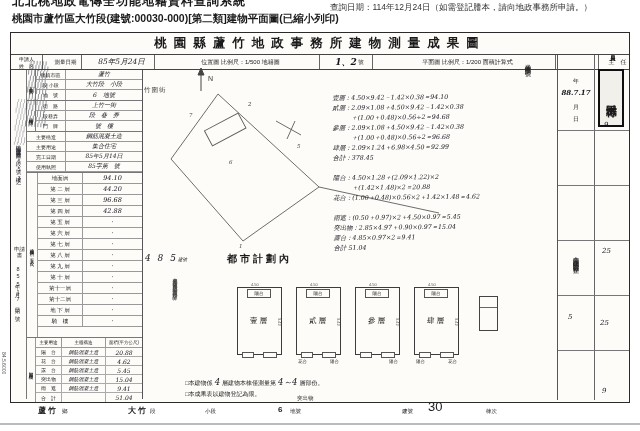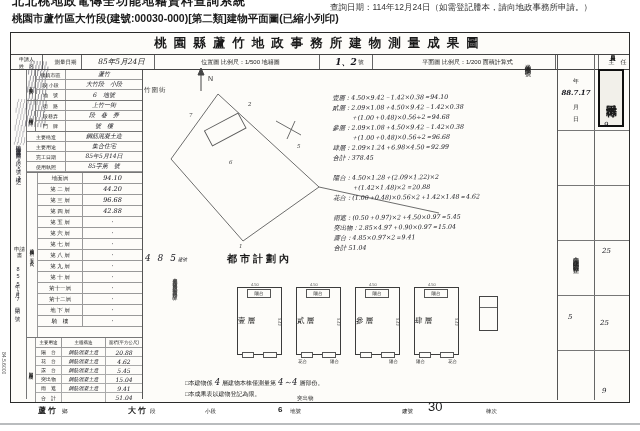--- a/index.html
+++ b/index.html
@@ -79,21 +79,21 @@
   .calc{position:absolute;left:322px;top:59px;width:200px;transform:rotate(-.6deg);}
   .calc-line{font-size:6.3px;line-height:10px;white-space:nowrap;min-height:10px;}
   
   .plans{position:absolute;left:226px;top:250px;display:flex;gap:14px;}
   .plan{position:relative;width:45px;height:92px;}
   .dim{position:absolute;font-size:4px;color:#555;}
   .dim.top{top:-1px;left:14px;}
   .plan-box{position:absolute;left:0;top:4px;width:45px;height:68px;border:1px solid #3c3c3c;background:#fdfcf9;}
   .balcony{position:absolute;left:9px;top:1px;width:24px;height:9px;border:1px solid #555;
            display:flex;align-items:center;justify-content:center;font-size:4.5px;}
-  .plan-label{position:absolute;left:0;right:0;top:28px;text-align:left;font-size:7.5px;letter-spacing:2px;
+  .plan-label{position:absolute;left:0;right:0;top:28px;text-align:center;font-size:7.5px;letter-spacing:2px;
               font-family:"Liberation Serif",serif;}
   .dim.side{right:-1px;top:30px;writing-mode:vertical-rl;font-size:4px;}
   .notch{position:absolute;border:1px solid #555;background:#fdfcf9;height:6px;}
   .notch.nl{left:4px;bottom:-4px;width:12px;}
   .notch.nr{right:4px;bottom:-4px;width:14px;}
   .subs{position:absolute;left:0;right:0;top:76px;display:flex;justify-content:space-between;
         font-size:4.5px;color:#333;padding:0 2px;}
   .projection{position:absolute;left:468px;top:263px;width:19px;height:35px;border:1px solid #444;}
   .projection::after{content:"";position:absolute;left:0;right:0;top:10px;border-top:1px solid #666;}
   

